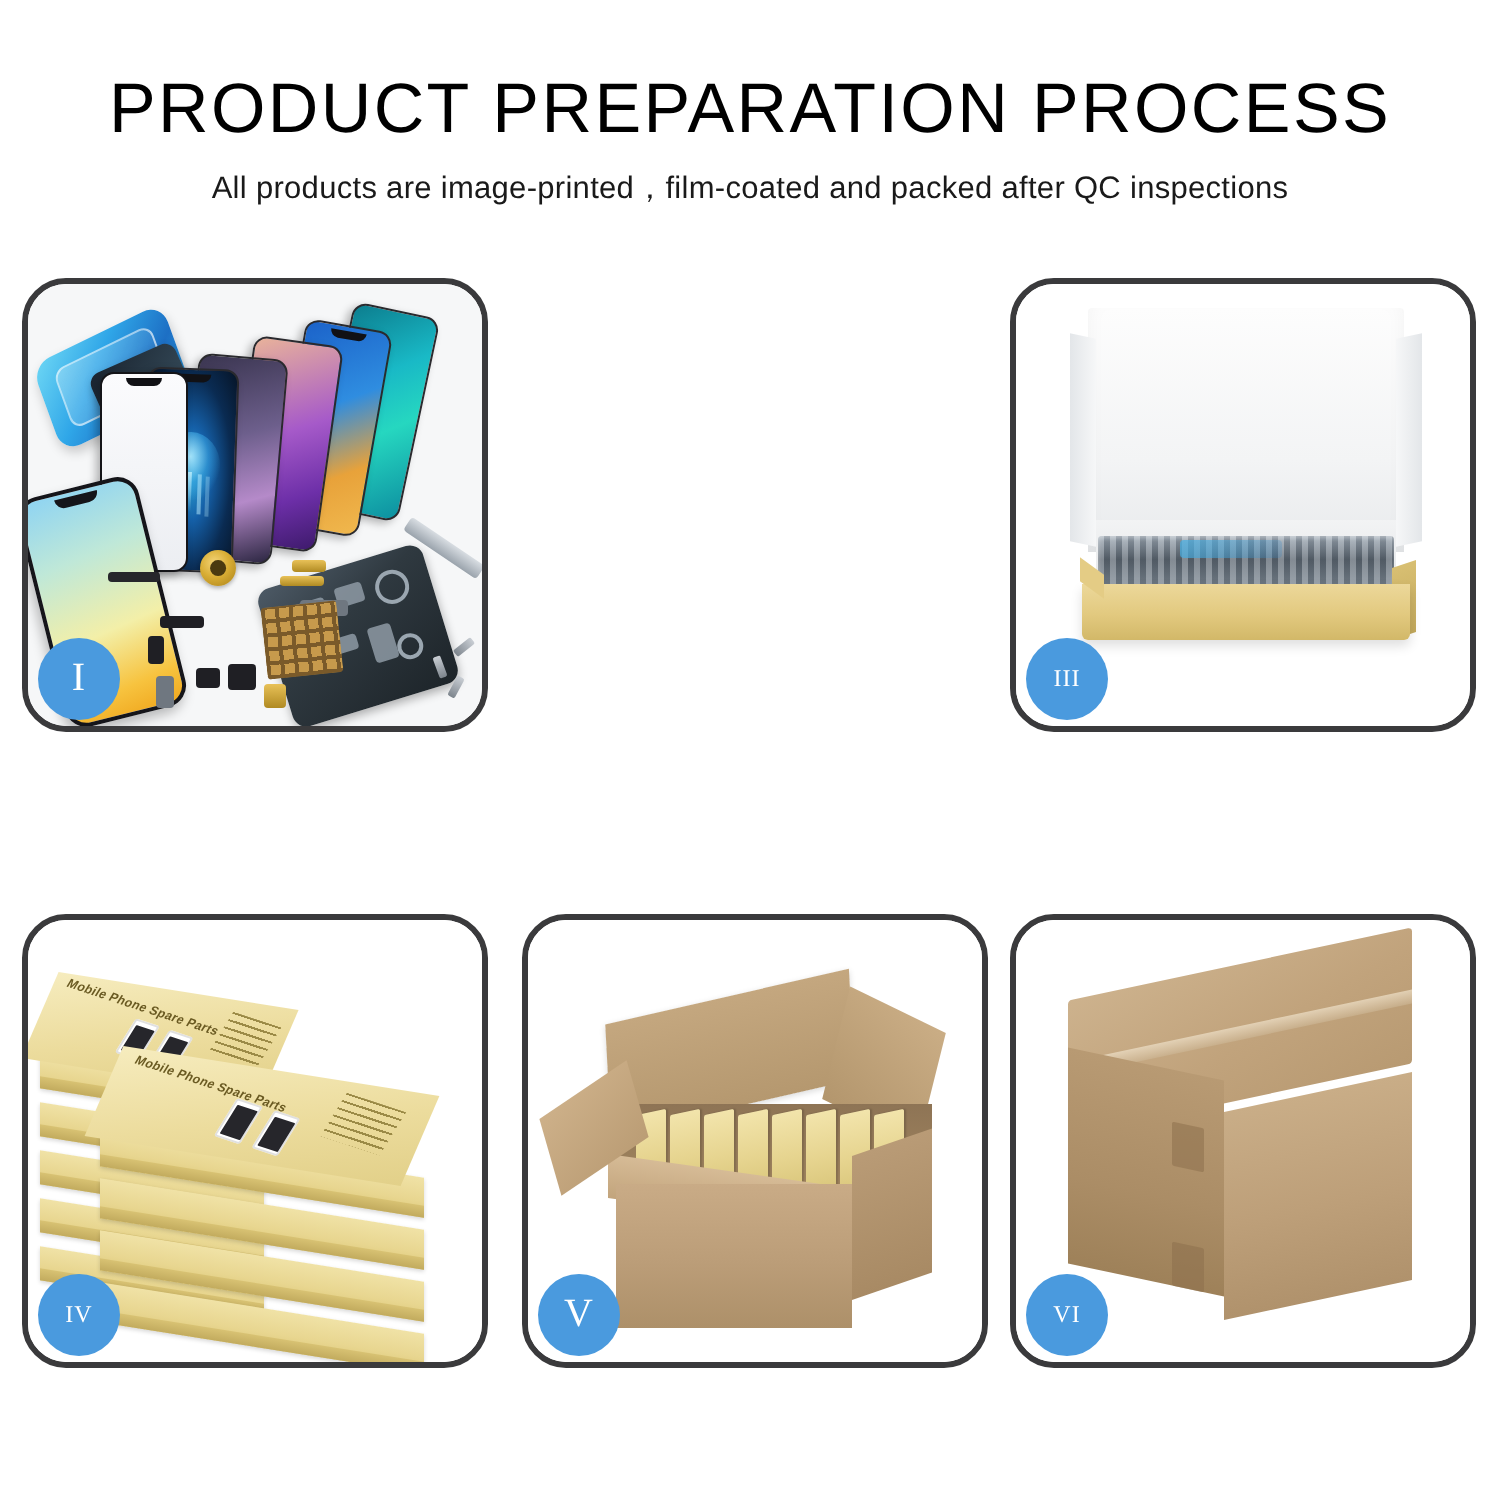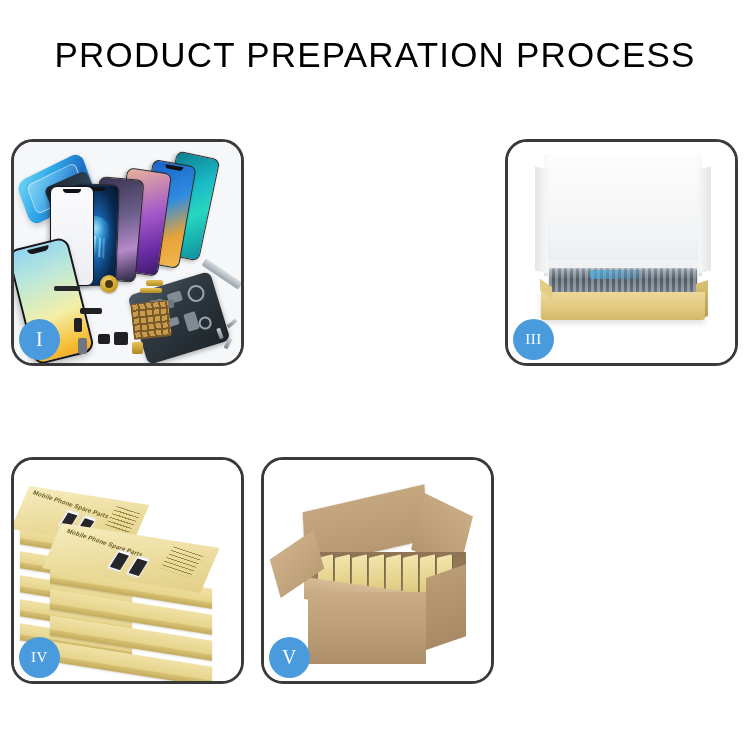--- a/index.html
+++ b/index.html
@@ -92,21 +92,21 @@
     border-radius: 50%;
     background: #4a9ade;
     color: #ffffff;
     font-family: "Liberation Serif", serif;
     font-size: 20px;
     line-height: 41px;
     text-align: center;
     letter-spacing: 0.5px;
     z-index: 40;
   }
-  .badge.wide { font-size: 15px; }
+  .badge.wide { font-size: 12px; }
 
   
   .p1 .stage { background: #f6f7f8; }
 
   .phone-fan { position: absolute; left: 34px; top: 8px; width: 190px; height: 120px; }
   .fan-ph {
     position: absolute;
     border-radius: 7px;
     box-shadow: -2px 2px 4px rgba(0,0,0,.28);
     border: 1.3px solid #2a2a2e;
@@ -407,20 +407,21 @@
     background:rgba(140,112,76,.55); border-radius:1px;
   }
 </style>
 </head>
 <body>
 
 <div class="page">
 
   <div class="header">
     <div class="title">PRODUCT PREPARATION PROCESS</div>
+    <div class="subtitle">All products are image-printed，film-coated and packed after QC inspections</div>
   </div>
 
   <div class="grid">
 
     <div class="panel p1">
       <div class="stage">
 
         <div class="blue-film"></div>
         <div class="blue-film2"></div>
 
@@ -565,15 +566,26 @@
         </div>
 
         <div class="carton-flap-front"></div>
         <div class="carton-flap-left"></div>
         <div class="carton-right"></div>
         <div class="carton-front"></div>
       </div>
       <div class="badge">V</div>
     </div>
 
+    <div class="panel p6">
+      <div class="stage">
+        <div class="sealed-top"></div>
+        <div class="sealed-left">
+          <span class="tape-tab" style="left:52px; top:26px;"></span>
+          <span class="tape-tab" style="left:52px; top:86px;"></span>
+        </div>
+        <div class="sealed-right"></div>
+      </div>
+      <div class="badge wide">VI</div>
+    </div>
 
   </div>
 </div>
 
 </body></html>

